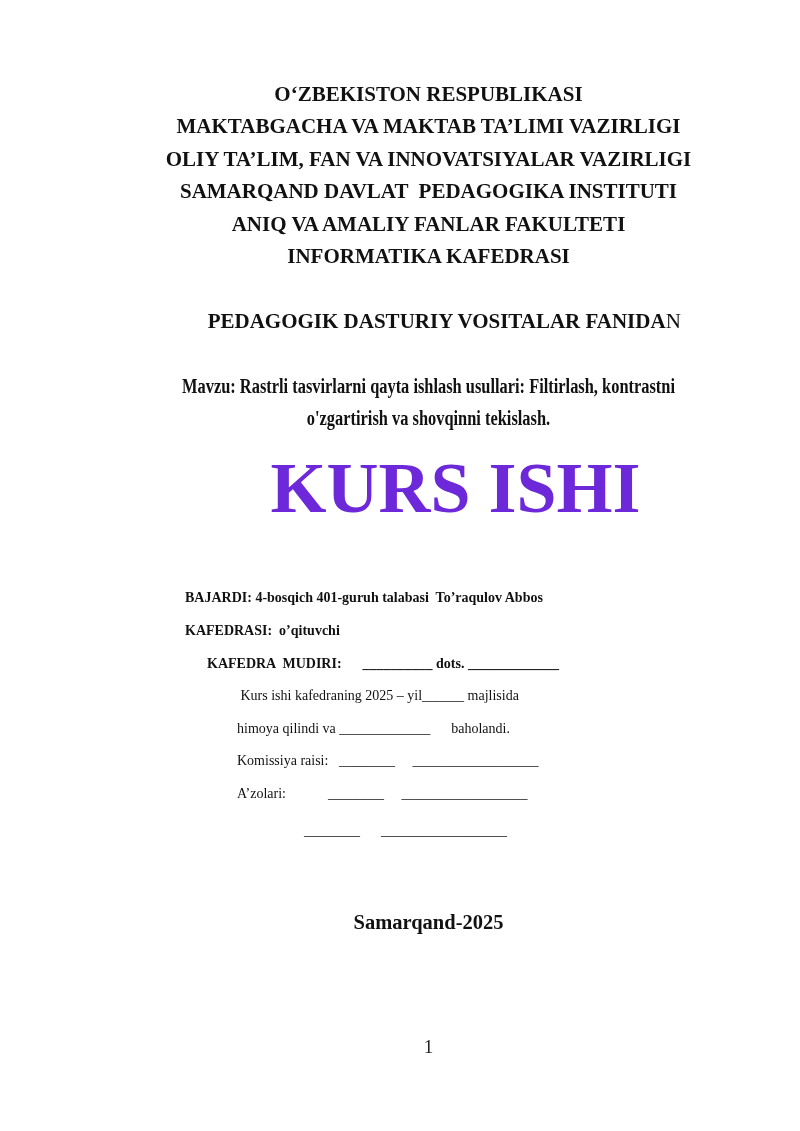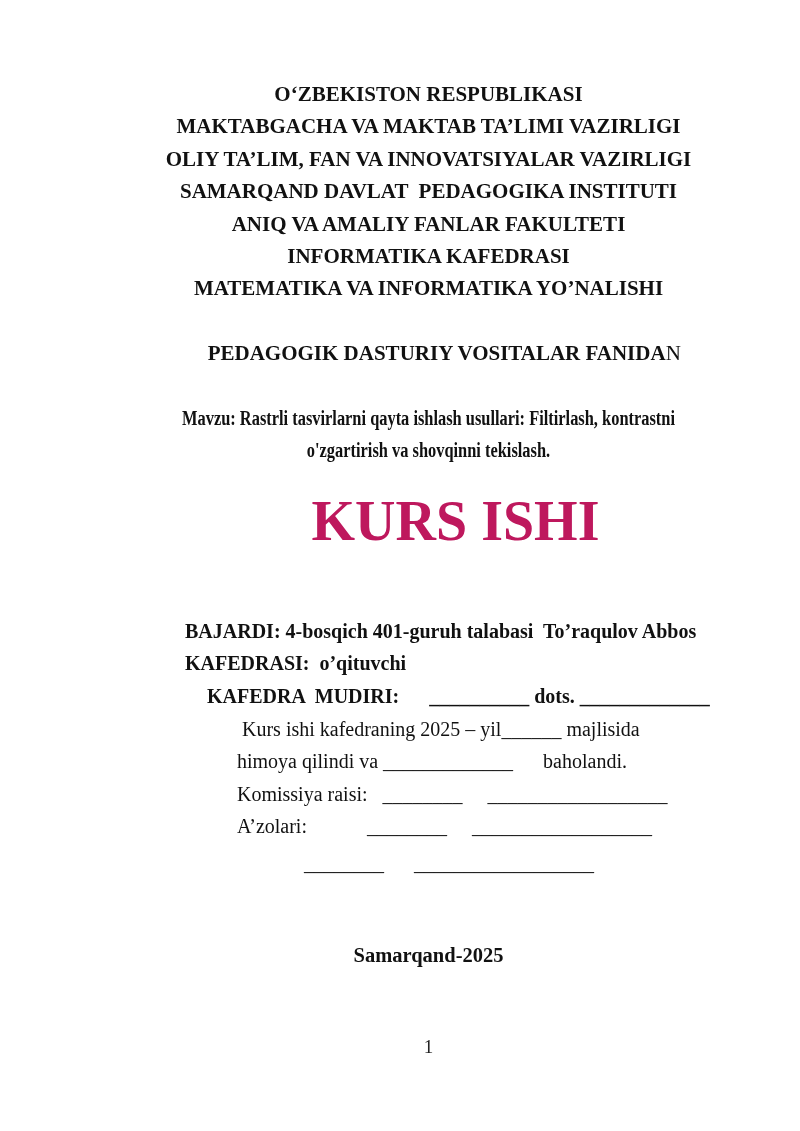--- a/index.html
+++ b/index.html
@@ -35,30 +35,30 @@
     font-weight: bold;
     line-height: 32.4px;
     text-align: center;
     white-space: pre;
     transform: scaleX(0.80);
     transform-origin: 50% 0;
   }
   .main-title {
     margin-top: 6px;
     padding-left: 54px;
-    font-size: 56px;
+    font-size: 72px;
     font-weight: bold;
     line-height: 96px;
     text-align: center;
-    color: #be185d;
+    color: #6d28d9;
     white-space: pre;
   }
   .sig-block { margin-top: 46px; }
   .sig {
-    font-size: 20px;
+    font-size: 14px;
     line-height: 32.6px;
     white-space: pre;
   }
   .bold { font-weight: bold; }
   .ind1 { padding-left: 71px; }
   .ind2 { padding-left: 93px; }
   .ind3 { padding-left: 123px; }
   .ind4 { padding-left: 190px; margin-top: 4px; }
   .city-line {
     margin-top: 62px;
@@ -84,21 +84,20 @@
 
 <div class="content">
 
   <div class="header-block">
     <div class="hline">O‘ZBEKISTON RESPUBLIKASI</div>
     <div class="hline">MAKTABGACHA VA MAKTAB TA’LIMI VAZIRLIGI</div>
     <div class="hline">OLIY TA’LIM, FAN VA INNOVATSIYALAR VAZIRLIGI</div>
     <div class="hline">SAMARQAND DAVLAT  PEDAGOGIKA INSTITUTI</div>
     <div class="hline">ANIQ VA AMALIY FANLAR FAKULTETI</div>
     <div class="hline">INFORMATIKA KAFEDRASI</div>
-    <div class="hline">MATEMATIKA VA INFORMATIKA YO’NALISHI</div>
     <div class="hline">
       <span>PEDAGOGIK DASTURIY VOSITALAR FANIDA</span><span class="tail-regular">N</span>
     </div>
   </div>
 
   <div>
     <div class="topic-line">Mavzu: Rastrli tasvirlarni qayta ishlash usullari: Filtirlash, kontrastni</div>
     <div class="topic-line">o'zgartirish va shovqinni tekislash.</div>
   </div>
 

